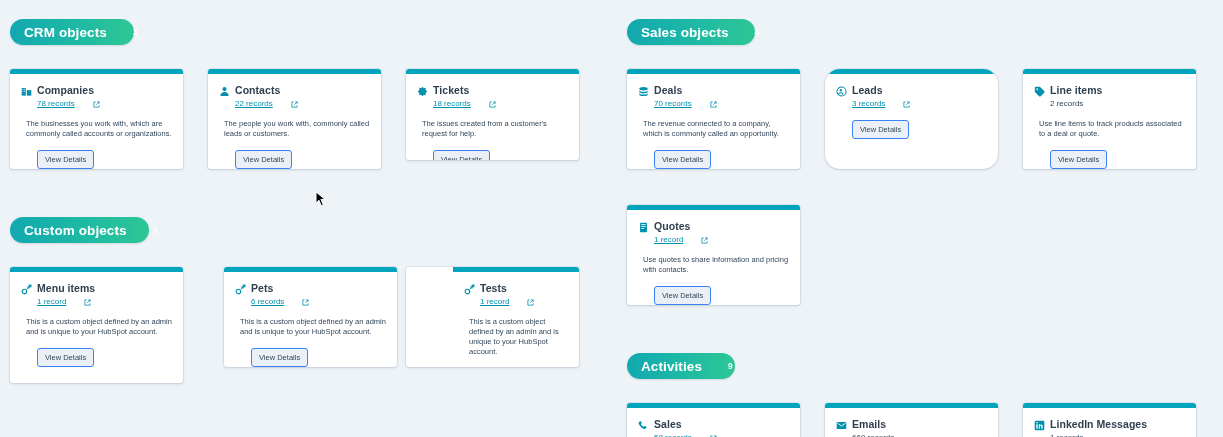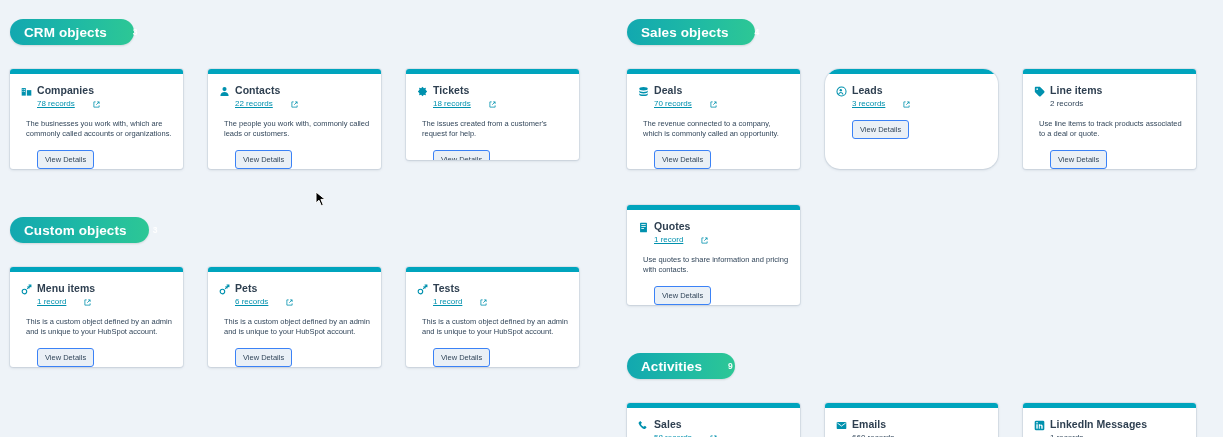--- a/index.html
+++ b/index.html
@@ -325,21 +325,21 @@
               <path d="M9.5 2H14v4.5"></path>
               <path d="M14 2L7.5 8.5"></path>
             </svg>
         </span>
       </div>
       <div class="card-desc">Use quotes to share information and pricing with contacts.</div>
       <div class="btn-details">View Details</div>
     </div>
   </div>
 
-  <div class="card" style="left:10px; top:267px; width:173px; height:100px;">
+  <div class="card" style="left:10px; top:267px; width:173px; height:116px;">
     <div class="card-bar"></div>
     <div class="card-body">
       <div class="card-head">
         <span class="card-ico">
           <svg viewBox="0 0 16 16" fill="none" stroke="currentColor" stroke-width="1.6">
               <circle cx="5" cy="11" r="3.3"></circle>
               <path d="M9 7l5.2-5.2M11 1.4h3.4v3.4"></path>
               <path d="M9.6 3.4l2.8 2.8"></path>
             </svg>
         </span>
@@ -353,21 +353,21 @@
               <path d="M9.5 2H14v4.5"></path>
               <path d="M14 2L7.5 8.5"></path>
             </svg>
         </span>
       </div>
       <div class="card-desc">This is a custom object defined by an admin and is unique to your HubSpot account.</div>
       <div class="btn-details">View Details</div>
     </div>
   </div>
 
-  <div class="card" style="left:208px; top:267px; width:173px; height:100px;">
+  <div class="card" style="left:224px; top:267px; width:173px; height:100px;">
     <div class="card-bar"></div>
     <div class="card-body">
       <div class="card-head">
         <span class="card-ico">
           <svg viewBox="0 0 16 16" fill="none" stroke="currentColor" stroke-width="1.6">
               <circle cx="5" cy="11" r="3.3"></circle>
               <path d="M9 7l5.2-5.2M11 1.4h3.4v3.4"></path>
               <path d="M9.6 3.4l2.8 2.8"></path>
             </svg>
         </span>
@@ -381,21 +381,21 @@
               <path d="M9.5 2H14v4.5"></path>
               <path d="M14 2L7.5 8.5"></path>
             </svg>
         </span>
       </div>
       <div class="card-desc">This is a custom object defined by an admin and is unique to your HubSpot account.</div>
       <div class="btn-details">View Details</div>
     </div>
   </div>
 
-  <div class="card" style="left:406px; top:267px; width:173px; height:100px;">
+  <div class="card" style="left:406px; top:267px; width:173px; height:100px;padding-left:47px;">
     <div class="card-bar"></div>
     <div class="card-body">
       <div class="card-head">
         <span class="card-ico">
           <svg viewBox="0 0 16 16" fill="none" stroke="currentColor" stroke-width="1.6">
               <circle cx="5" cy="11" r="3.3"></circle>
               <path d="M9 7l5.2-5.2M11 1.4h3.4v3.4"></path>
               <path d="M9.6 3.4l2.8 2.8"></path>
             </svg>
         </span>

